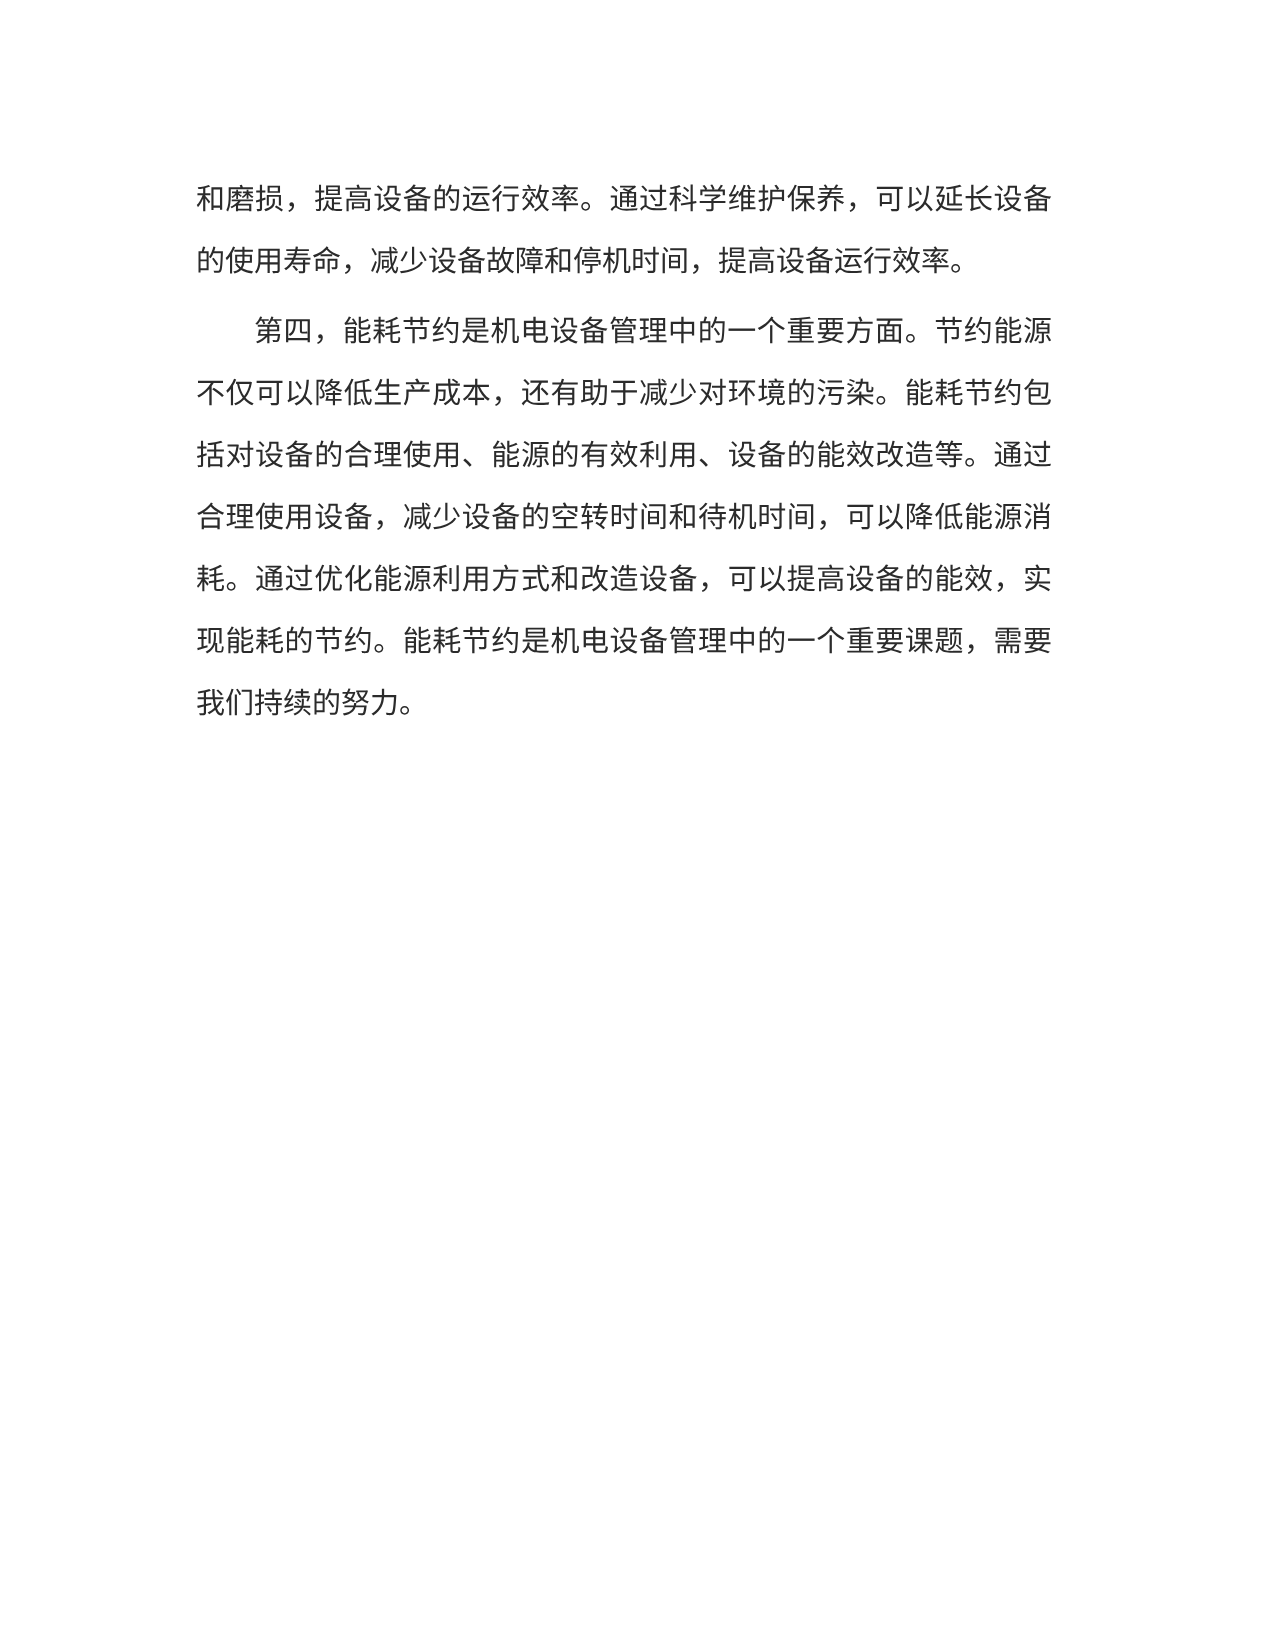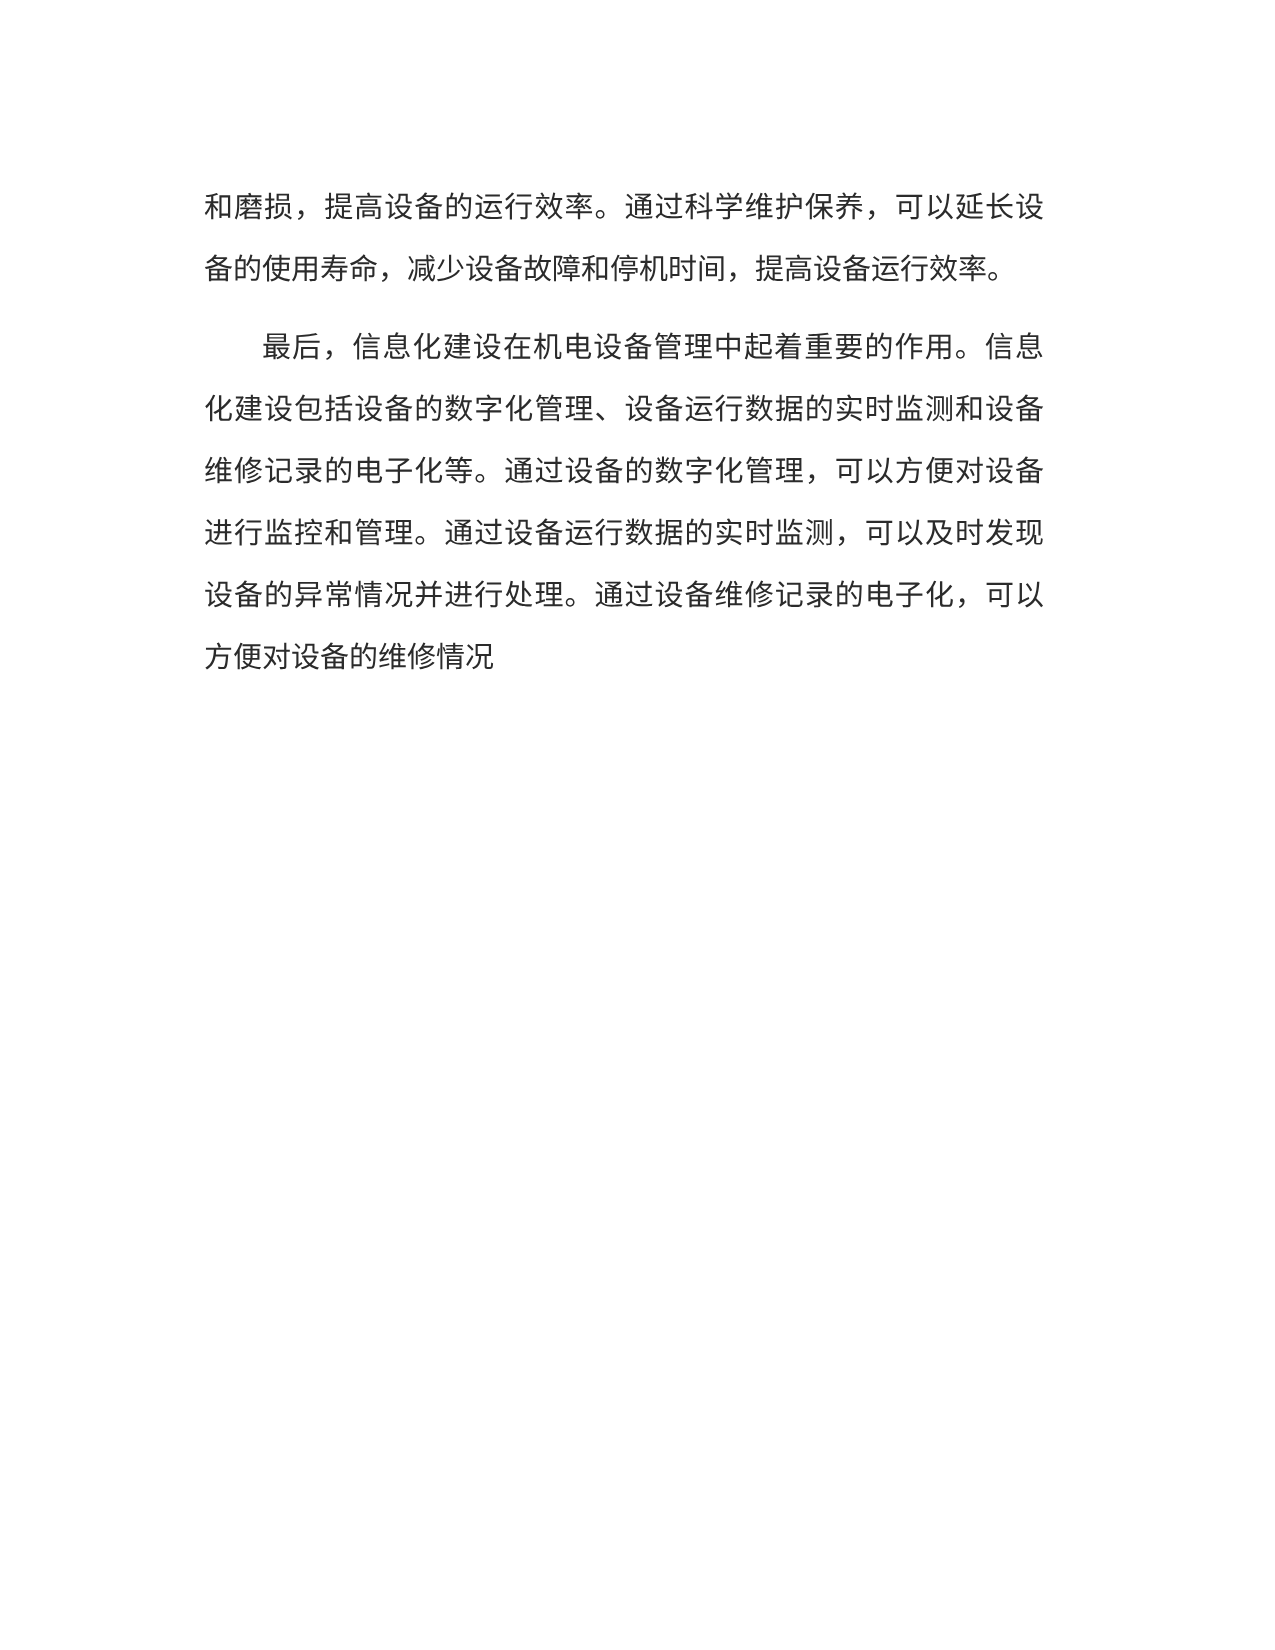--- a/index.html
+++ b/index.html
@@ -22,29 +22,29 @@
     font-family: "DejaVu Serif", "Liberation Serif", serif;
     font-size: 29px;
     line-height: 62px;
     color: #2b2b2b;
     text-align: justify;
     text-justify: inter-ideograph;
     word-break: break-all;
     overflow-wrap: break-word;
   }
   .para {
-    margin: 16px;
+    margin: 8px;
     padding: 0;
     text-indent: 2em;
   }
   .para.no-indent {
     text-indent: 0;
   }
 </style>
 </head>
 <body>
 
 <div class="page">
   <div class="text-body">
     <p class="para no-indent">和磨损，提高设备的运行效率。通过科学维护保养，可以延长设备的使用寿命，减少设备故障和停机时间，提高设备运行效率。</p>
-    <p class="para">最后，信息化建设在机电设备管理中起着重要的作用。信息化建设包括设备的数字化管理、设备运行数据的实时监测和设备维修记录的电子化等。通过设备的数字化管理，可以方便对设备进行监控和管理。通过设备运行数据的实时监测，可以及时发现设备的异常情况并进行处理。通过设备维修记录的电子化，可以方便对设备的维修情况</p>
+    <p class="para">第四，能耗节约是机电设备管理中的一个重要方面。节约能源不仅可以降低生产成本，还有助于减少对环境的污染。能耗节约包括对设备的合理使用、能源的有效利用、设备的能效改造等。通过合理使用设备，减少设备的空转时间和待机时间，可以降低能源消耗。通过优化能源利用方式和改造设备，可以提高设备的能效，实现能耗的节约。能耗节约是机电设备管理中的一个重要课题，需要我们持续的努力。</p>
   </div>
 </div>
 
 </body></html>

